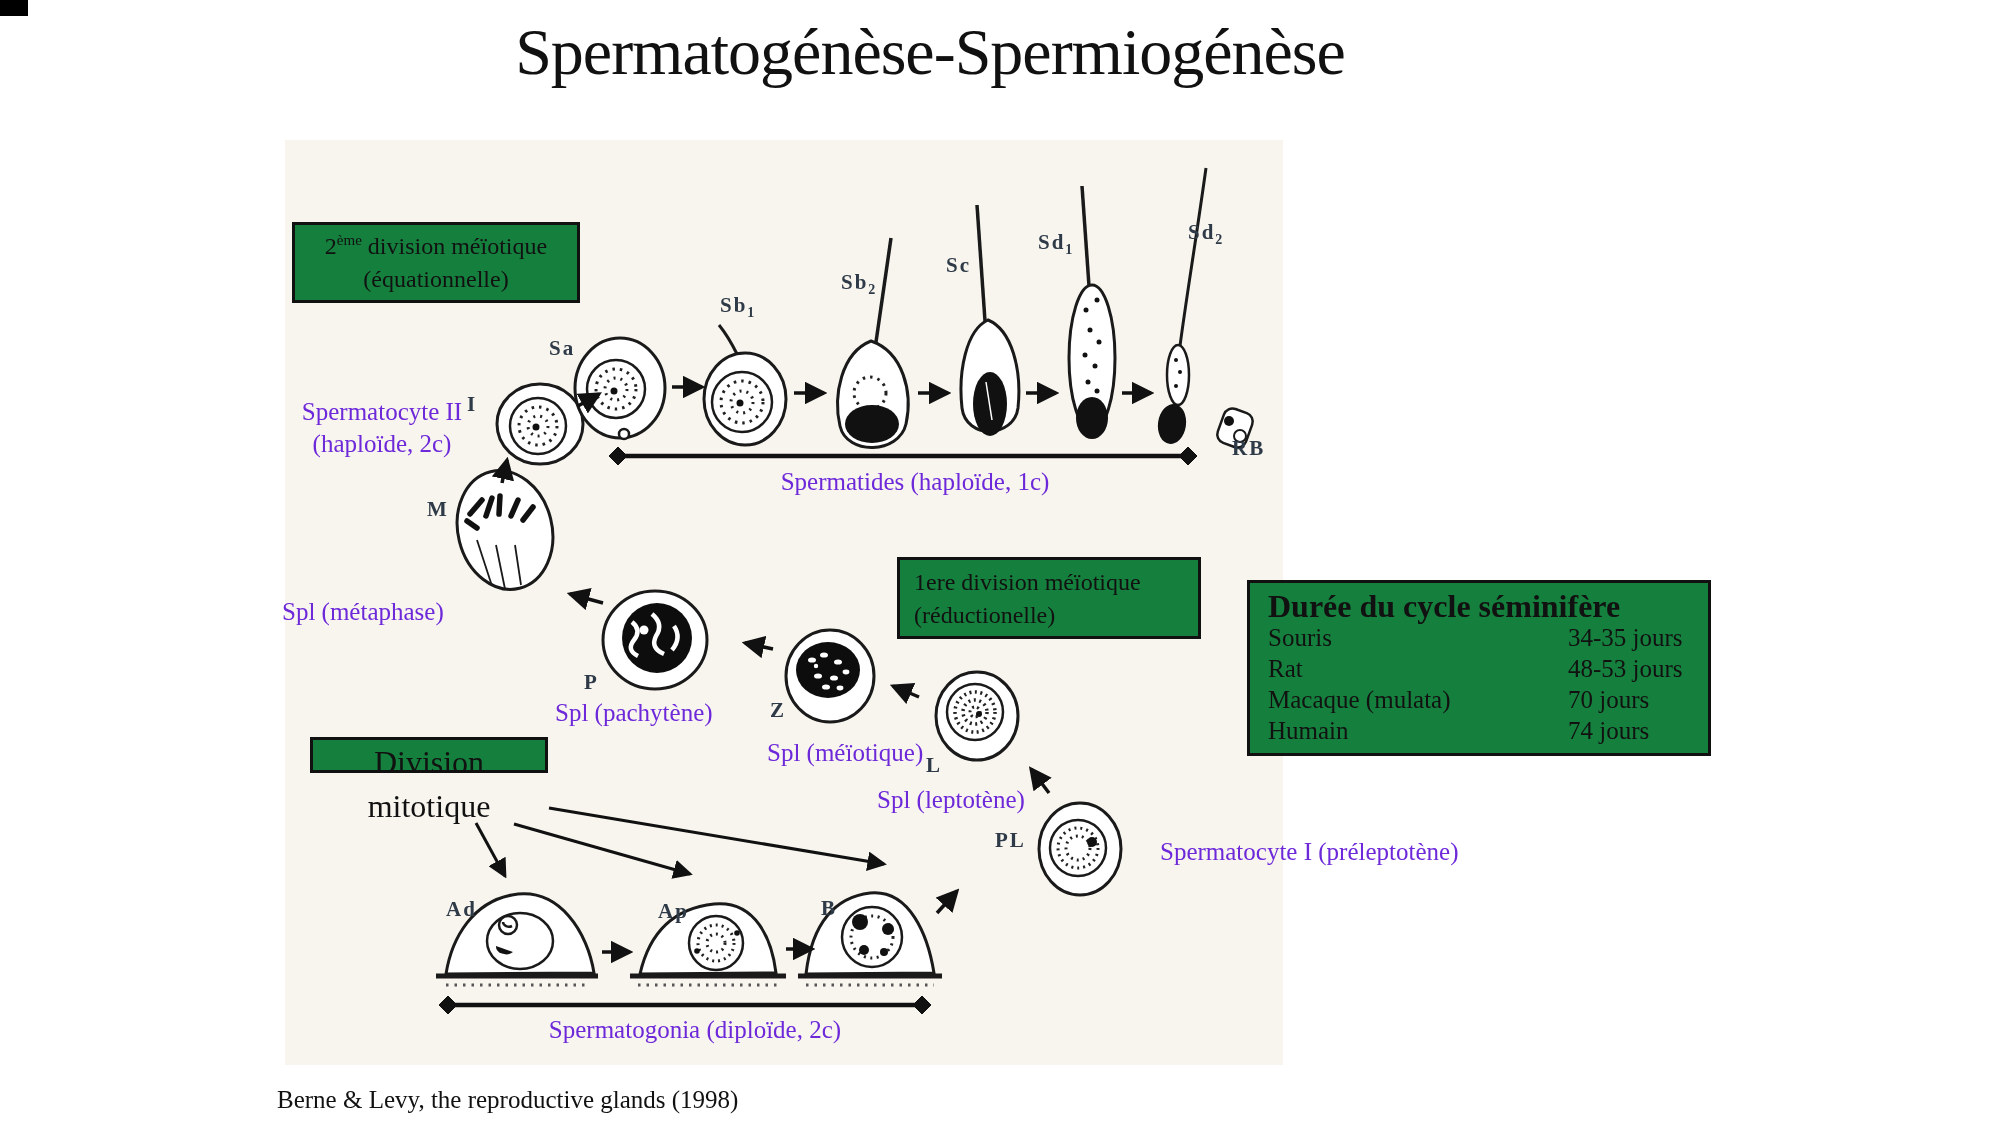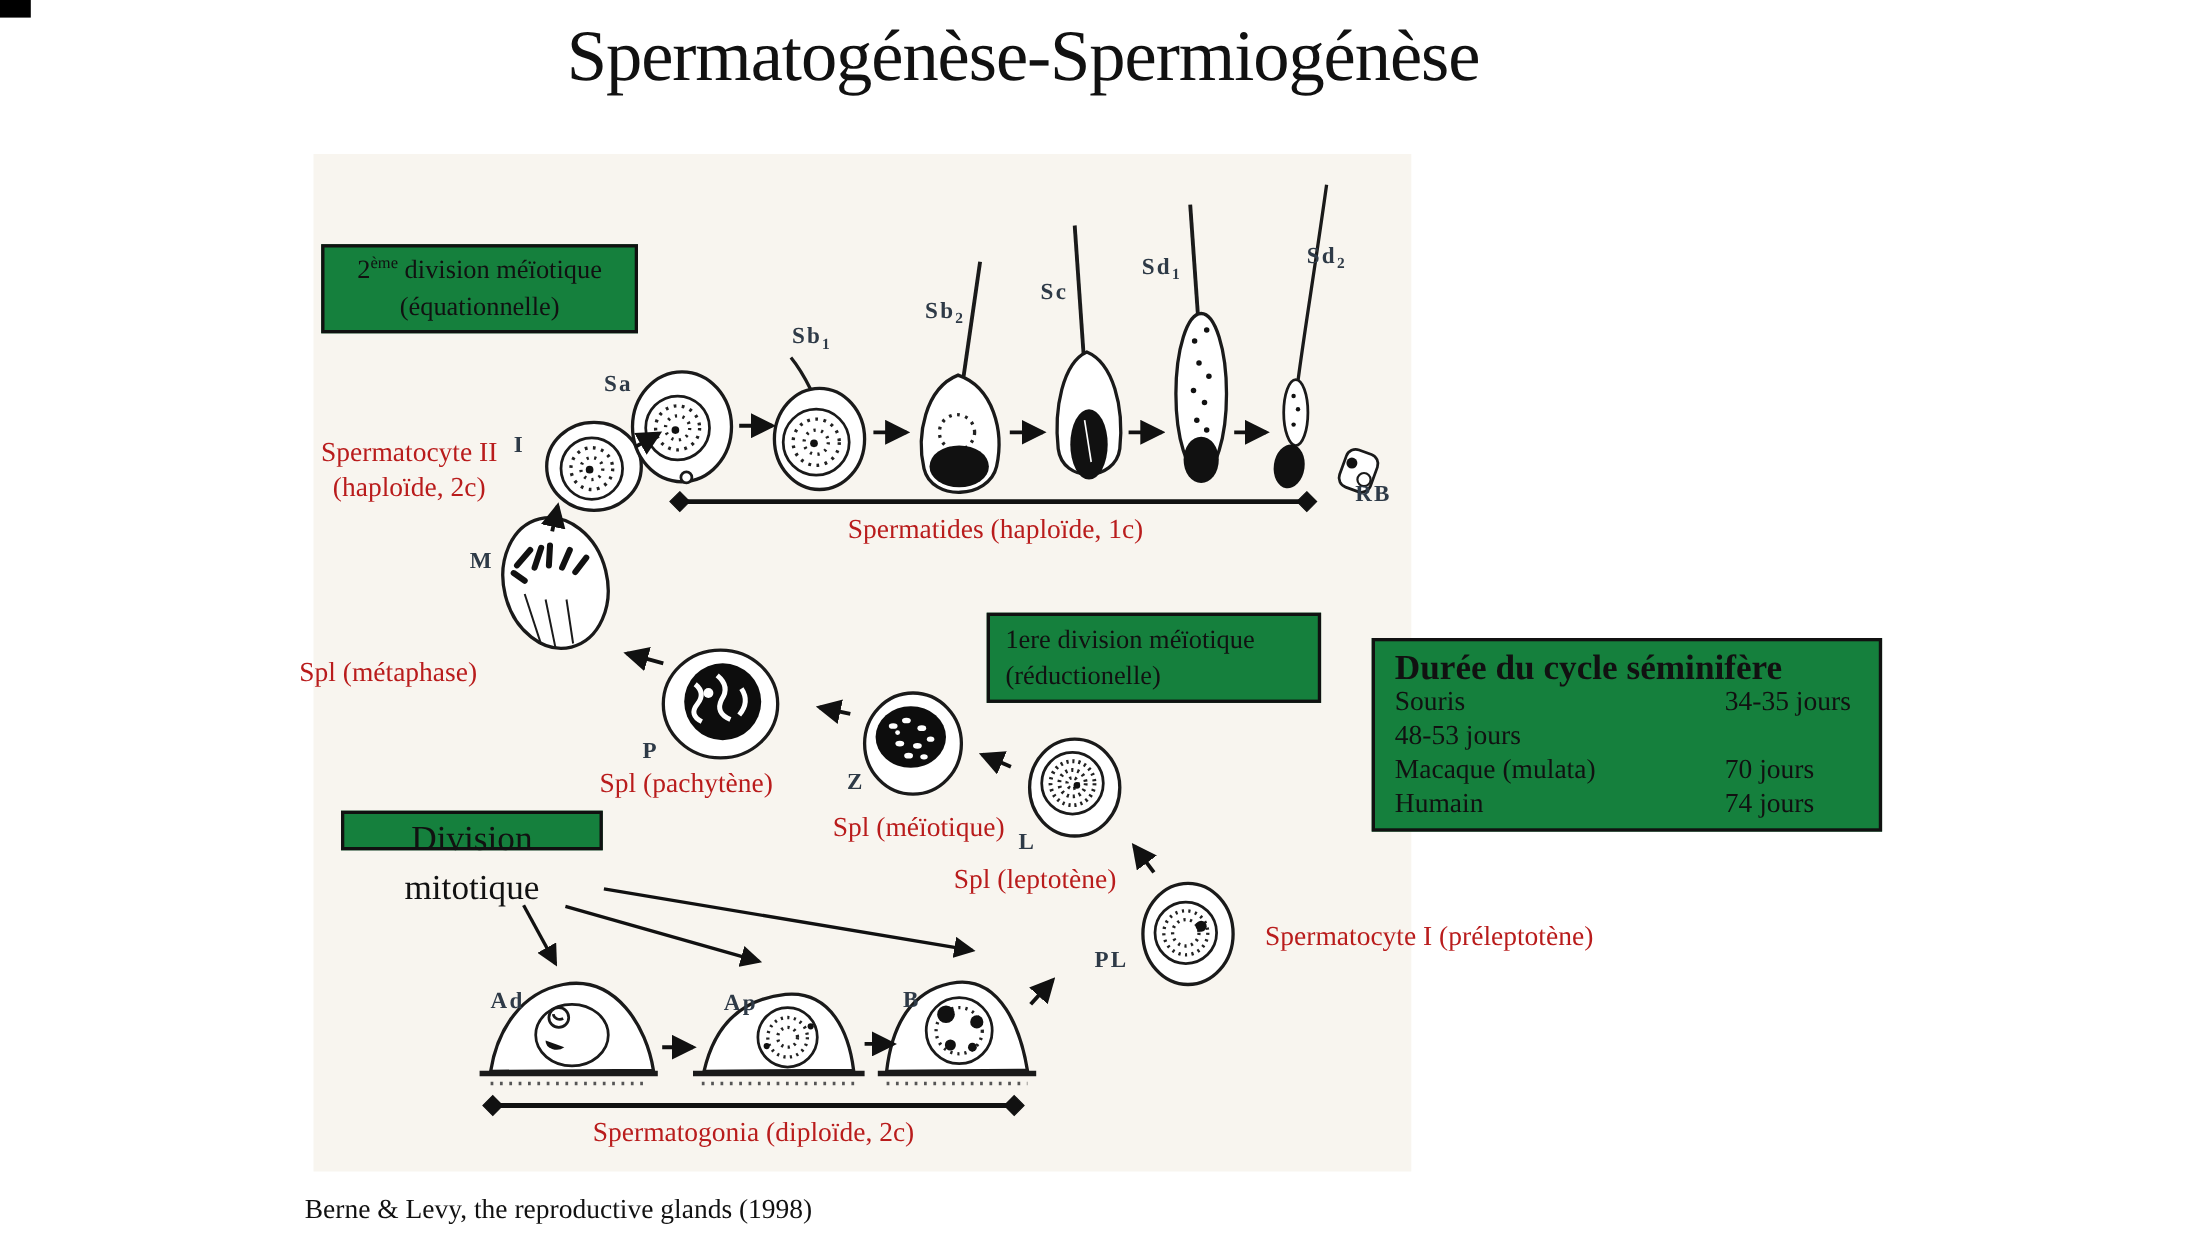--- a/index.html
+++ b/index.html
@@ -10,21 +10,21 @@
   .title{position:absolute;left:0;top:14px;width:1860px;text-align:center;
          font-size:66px;font-weight:400;letter-spacing:-1px;color:#111;margin:0;}
   .art{position:absolute;left:0;top:0;}
   .callout{position:absolute;border:3px solid #111;background:#15803d;box-sizing:border-box;
            font-size:24px;line-height:33px;color:#111;}
   .callout.centered{text-align:center;}
   .box-meiosis2{left:292px;top:222px;width:288px;height:81px;padding-top:5px;}
   .box-meiosis1{left:897px;top:557px;width:304px;height:82px;padding:6px 0 0 14px;}
   .box-mitotic{left:310px;top:737px;width:238px;height:36px;line-height:44px;text-align:center;font-size:32px;}
   sup.sm{font-size:15px;vertical-align:super;line-height:0;}
-  .lbl{position:absolute;font-size:25px;line-height:32px;color:#b91c1c;white-space:nowrap;}
+  .lbl{position:absolute;font-size:25px;line-height:32px;color:#6d28d9;white-space:nowrap;margin-left:10px;}
   .lbl.ctr{text-align:center;white-space:normal;}
   .cell-lbl{position:absolute;font-size:21px;font-weight:700;letter-spacing:2px;
             color:#2e3a47;white-space:nowrap;}
   .cell-lbl sub{font-size:14px;vertical-align:-5px;letter-spacing:0;}
   .dur-table{left:1247px;top:580px;width:464px;height:176px;padding:7px 10px 8px 18px;}
   .dur-title{font-size:32px;font-weight:700;line-height:32px;}
   .dur-row{display:grid;grid-template-columns:300px 1fr;font-size:25px;line-height:31px;}
   .citation{position:absolute;left:277px;top:1086px;font-size:25px;color:#111;}
 </style>
 </head>
@@ -258,20 +258,21 @@
 
   <div class="callout box-mitotic">Division mitotique</div>
 
   <div class="callout dur-table">
     <div class="dur-title">Durée du cycle séminifère</div>
     <div class="dur-row">
       <span>Souris</span>
       <span>34-35 jours</span>
     </div>
     <div class="dur-row">
+      <span>Rat</span>
       <span>48-53 jours</span>
     </div>
     <div class="dur-row">
       <span>Macaque (mulata)</span>
       <span>70 jours</span>
     </div>
     <div class="dur-row">
       <span>Humain</span>
       <span>74 jours</span>
     </div>
@@ -294,19 +295,19 @@
   <div class="cell-lbl" style="left:720px;top:293px;"><span>Sb</span><sub>1</sub></div>
   <div class="cell-lbl" style="left:841px;top:270px;"><span>Sb</span><sub>2</sub></div>
   <div class="cell-lbl" style="left:946px;top:253px;">Sc</div>
   <div class="cell-lbl" style="left:1038px;top:230px;"><span>Sd</span><sub>1</sub></div>
   <div class="cell-lbl" style="left:1188px;top:220px;"><span>Sd</span><sub>2</sub></div>
   <div class="cell-lbl" style="left:1232px;top:436px;">RB</div>
   <div class="cell-lbl" style="left:427px;top:497px;">M</div>
   <div class="cell-lbl" style="left:584px;top:670px;">P</div>
   <div class="cell-lbl" style="left:770px;top:698px;">Z</div>
   <div class="cell-lbl" style="left:926px;top:753px;">L</div>
-  <div class="cell-lbl" style="left:995px;top:828px;margin-top:32px;">PL</div>
+  <div class="cell-lbl" style="left:995px;top:828px;">PL</div>
   <div class="cell-lbl" style="left:446px;top:897px;">Ad</div>
   <div class="cell-lbl" style="left:658px;top:899px;">Ap</div>
   <div class="cell-lbl" style="left:821px;top:896px;">B</div>
 
   <div class="citation">Berne &amp; Levy, the reproductive glands (1998)</div>
 </div>
 
 </body></html>

